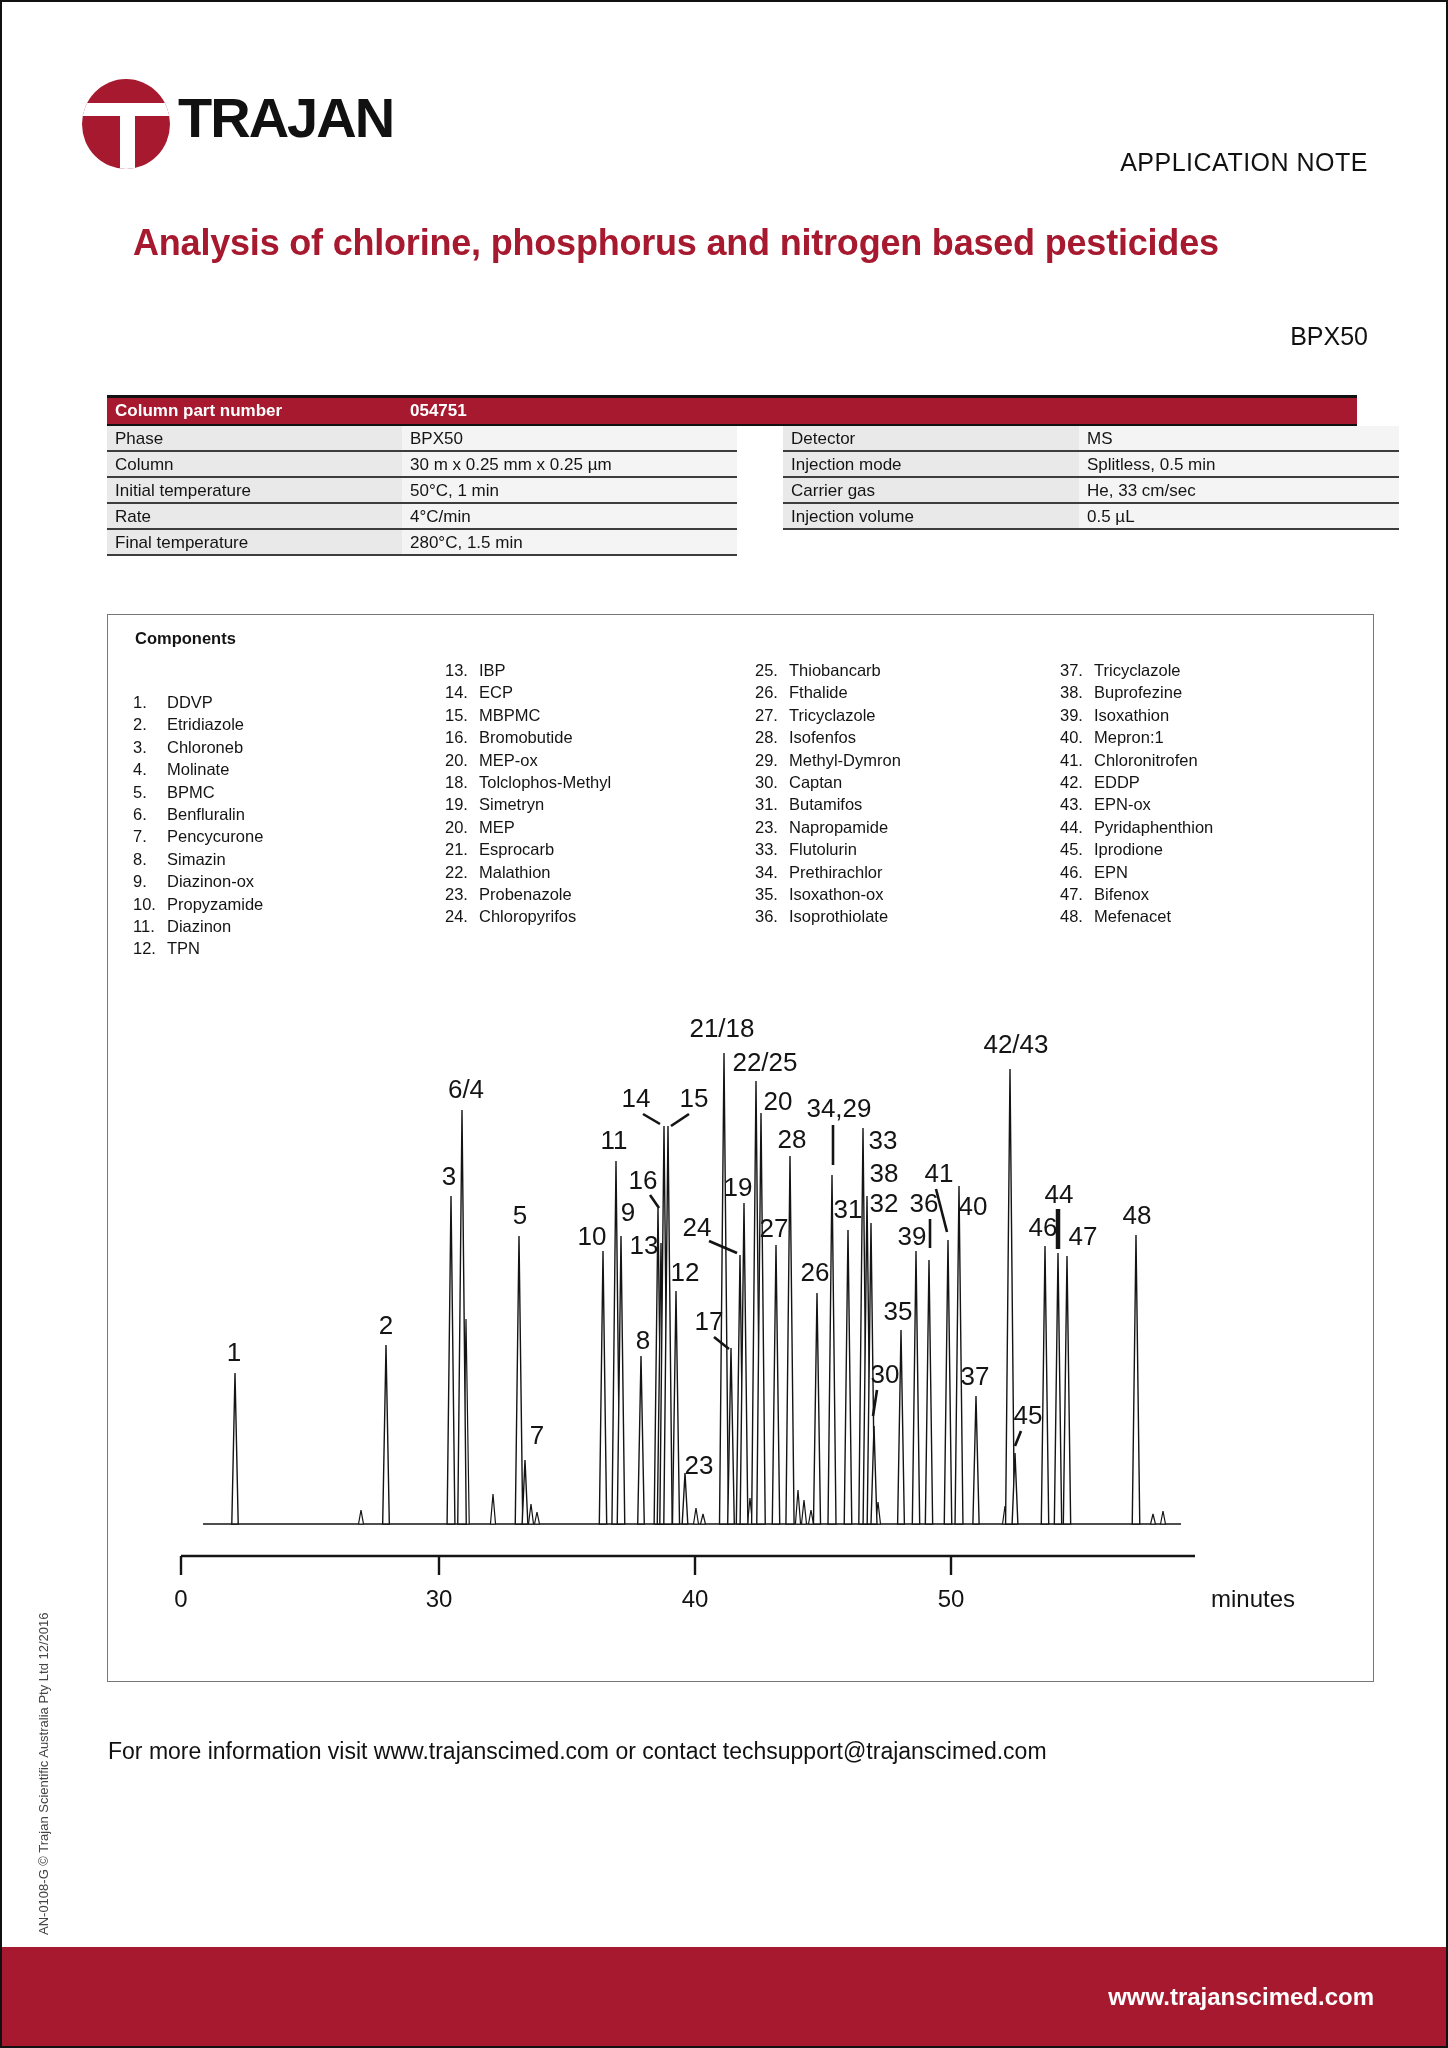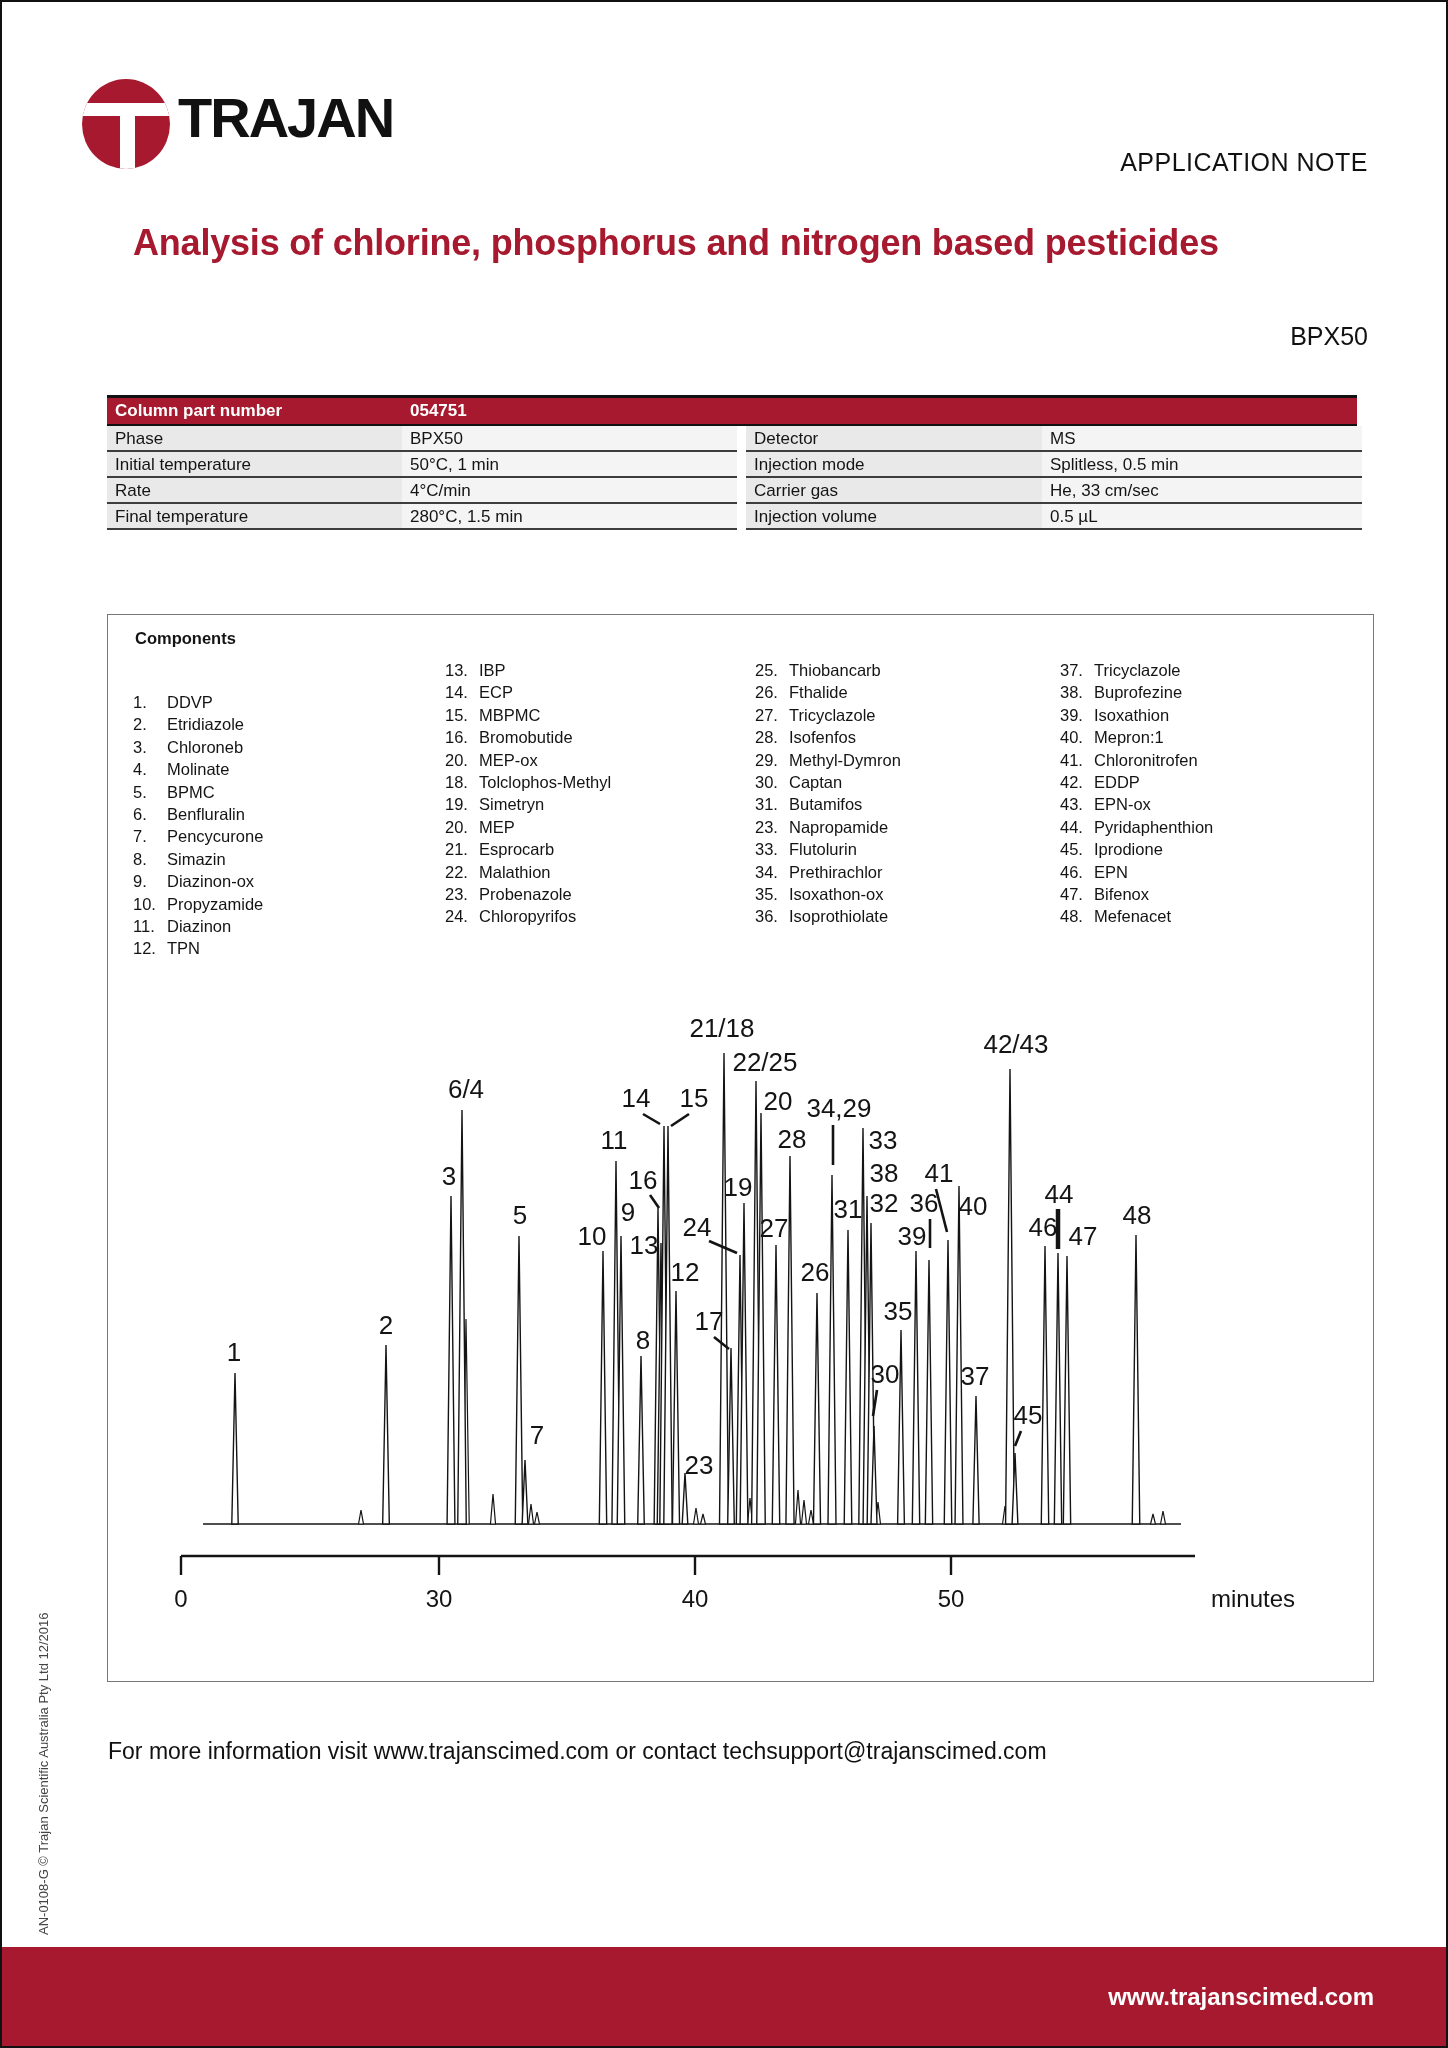--- a/index.html
+++ b/index.html
@@ -21,21 +21,21 @@
   
   .tbl-header{
     position:absolute;left:105px;top:393px;width:1250px;height:31px;
     background:var(--red);border-top:3px solid #111;border-bottom:2px solid #111;
     color:#fff;font-size:17px;font-weight:bold;line-height:26px;
   }
   .tbl-header .lab{position:absolute;left:8px;}
   .tbl-header .val{position:absolute;left:303px;}
   .tbl-half{position:absolute;top:424px;font-size:17px;}
   .tbl-half.left{left:105px;width:630px;}
-  .tbl-half.right{left:744px;width:616px;}
+  .tbl-half.right{left:781px;width:616px;}
   .tbl-row{display:flex;height:26px;border-bottom:2px solid #3d3d3d;justify-content:flex-end;}
   .tbl-row .lab{flex:0 0 295px;background:#e9e9e9;padding-left:8px;line-height:26px;}
   .tbl-half.right .tbl-row .lab{flex:0 0 296px;}
   .tbl-row .val{flex:1;background:#f4f4f4;padding-left:8px;line-height:26px;}
   
   .chart-box{position:absolute;left:105px;top:612px;width:1267px;height:1068px;border:1.5px solid #777;background:#fff;}
   .comp-title{position:absolute;left:27px;top:14px;font-size:16.5px;font-weight:bold;}
   .comp-col{position:absolute;top:44px;font-size:16.5px;line-height:22.4px;white-space:nowrap;}
   .comp-num{display:inline-block;width:34px;}
   #chromatogram-svg{position:absolute;left:0;top:0;width:1267px;height:1068px;}
@@ -68,20 +68,24 @@
   <div class="subtitle">BPX50</div>
 
   <div class="tbl-header">
     <span class="lab">Column part number</span>
     <span class="val">054751</span>
   </div>
   <div class="tbl-half left" id="tbl-left">
       <div class="tbl-row">
         <span class="lab">Phase</span>
         <span class="val">BPX50</span>
+      </div>
+      <div class="tbl-row">
+        <span class="lab">Column</span>
+        <span class="val">30 m x 0.25 mm x 0.25 µm</span>
       </div>
       <div class="tbl-row">
         <span class="lab">Initial temperature</span>
         <span class="val">50°C, 1 min</span>
       </div>
       <div class="tbl-row">
         <span class="lab">Rate</span>
         <span class="val">4°C/min</span>
       </div>
       <div class="tbl-row">

